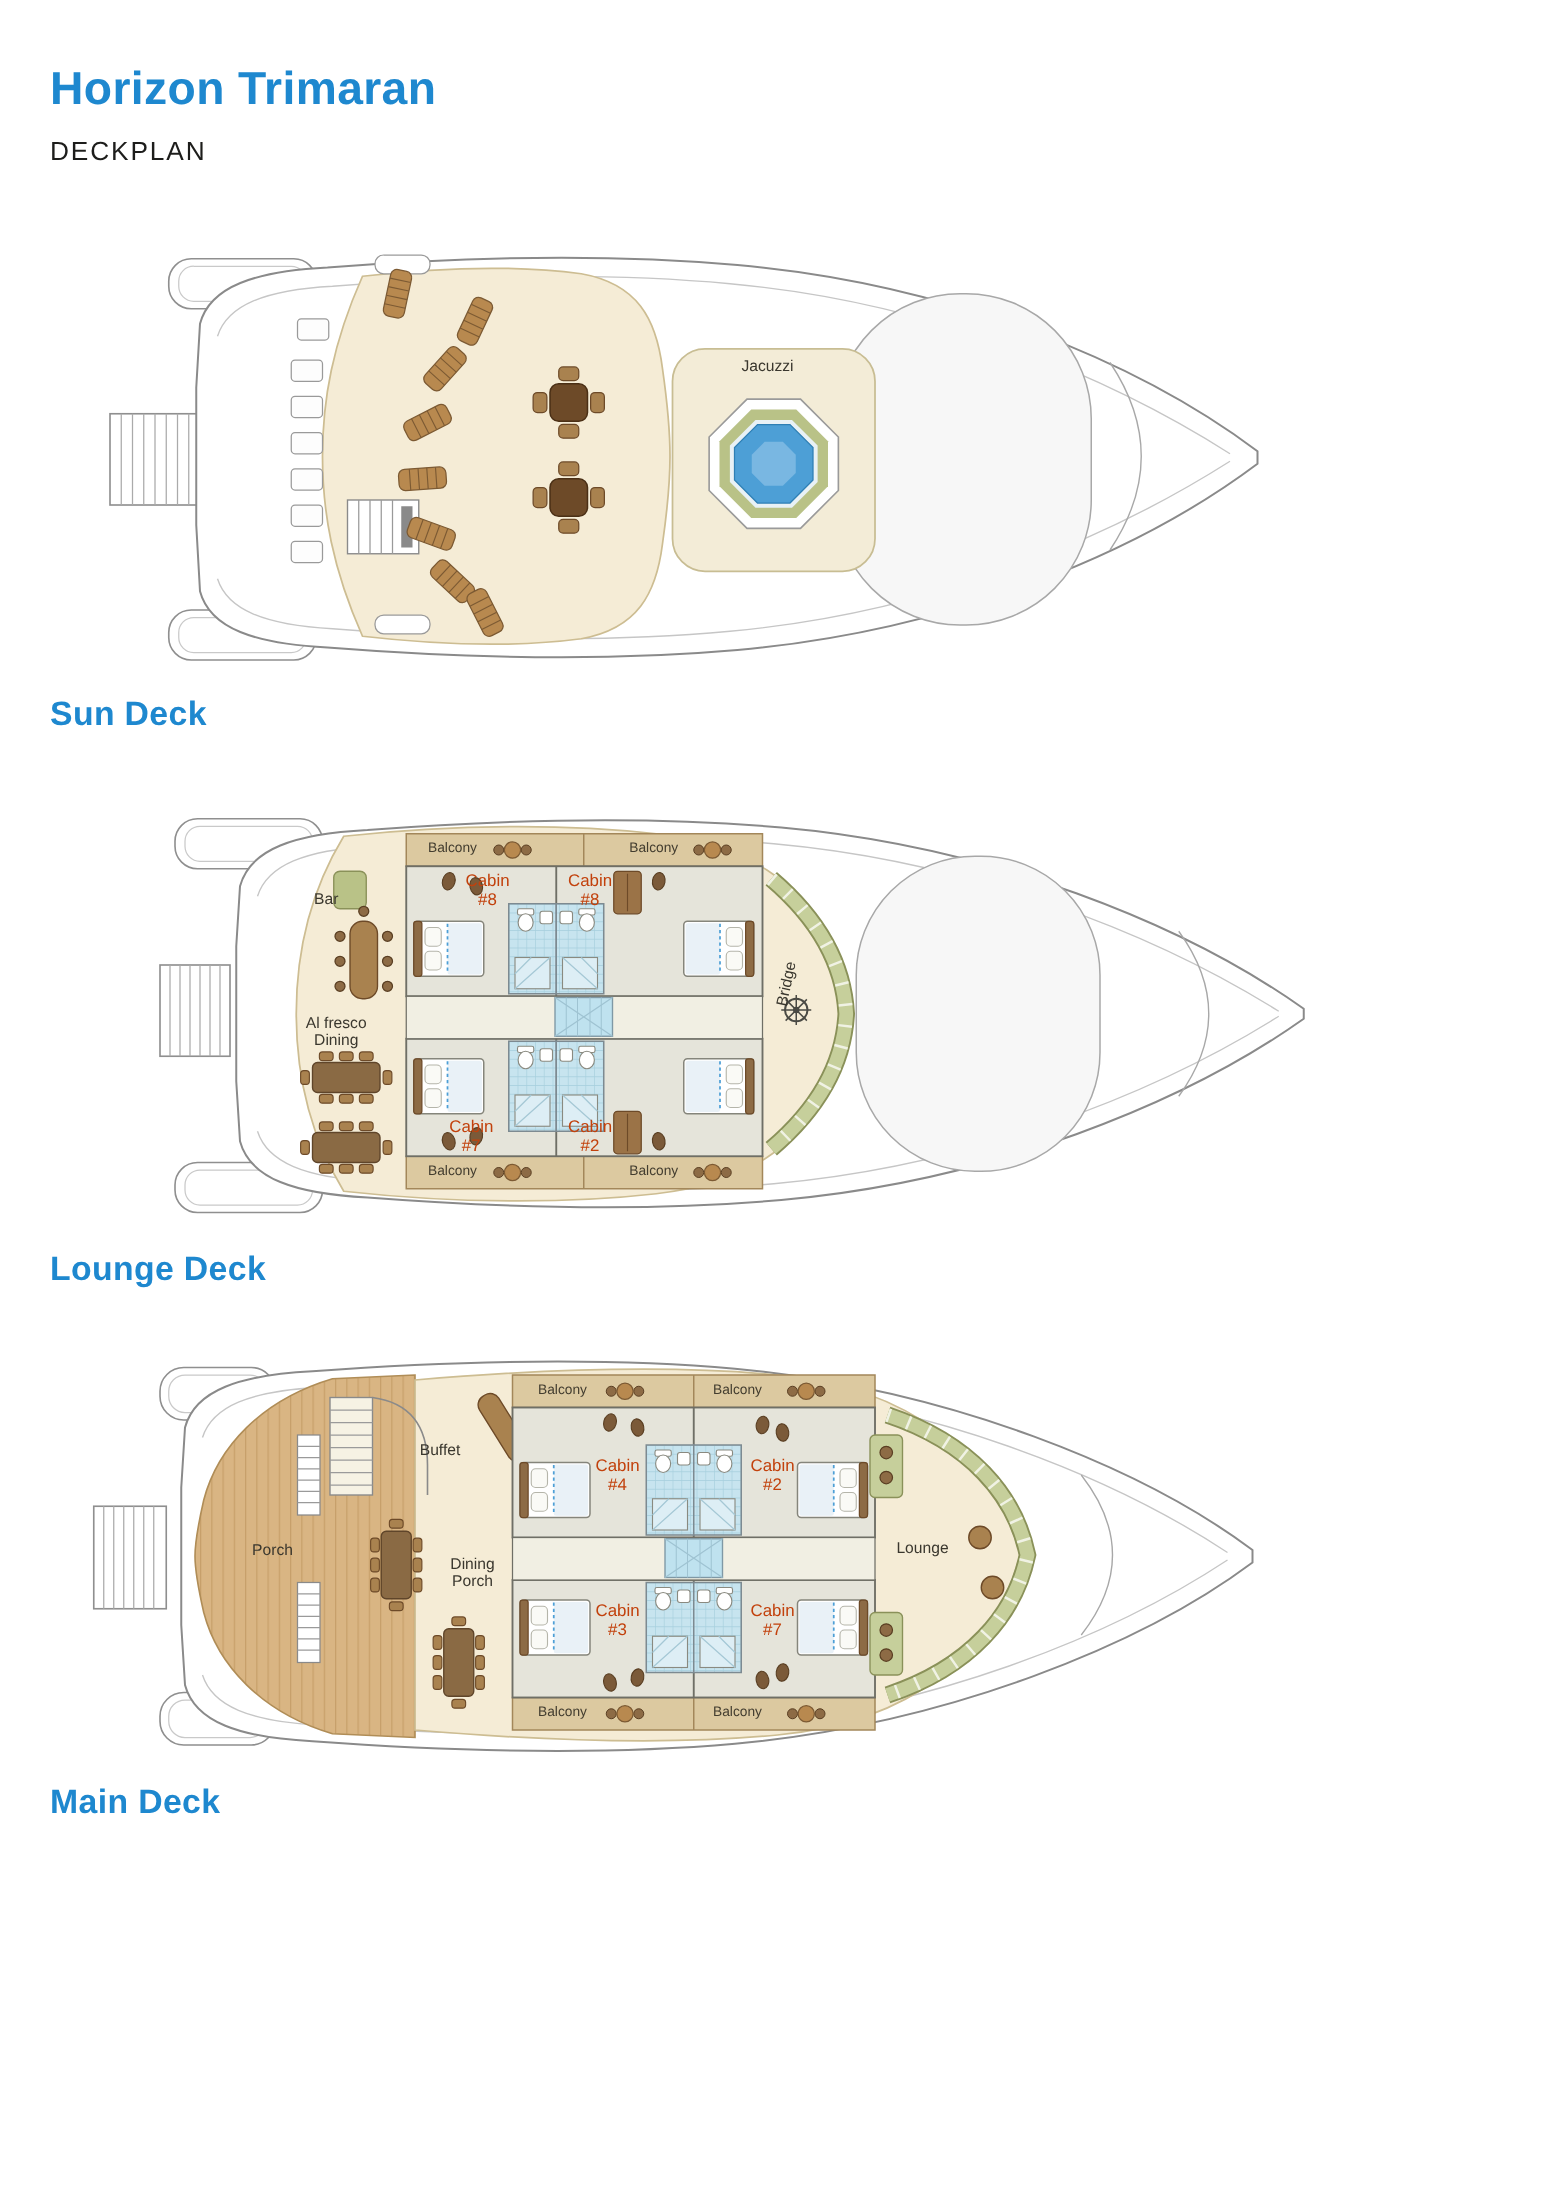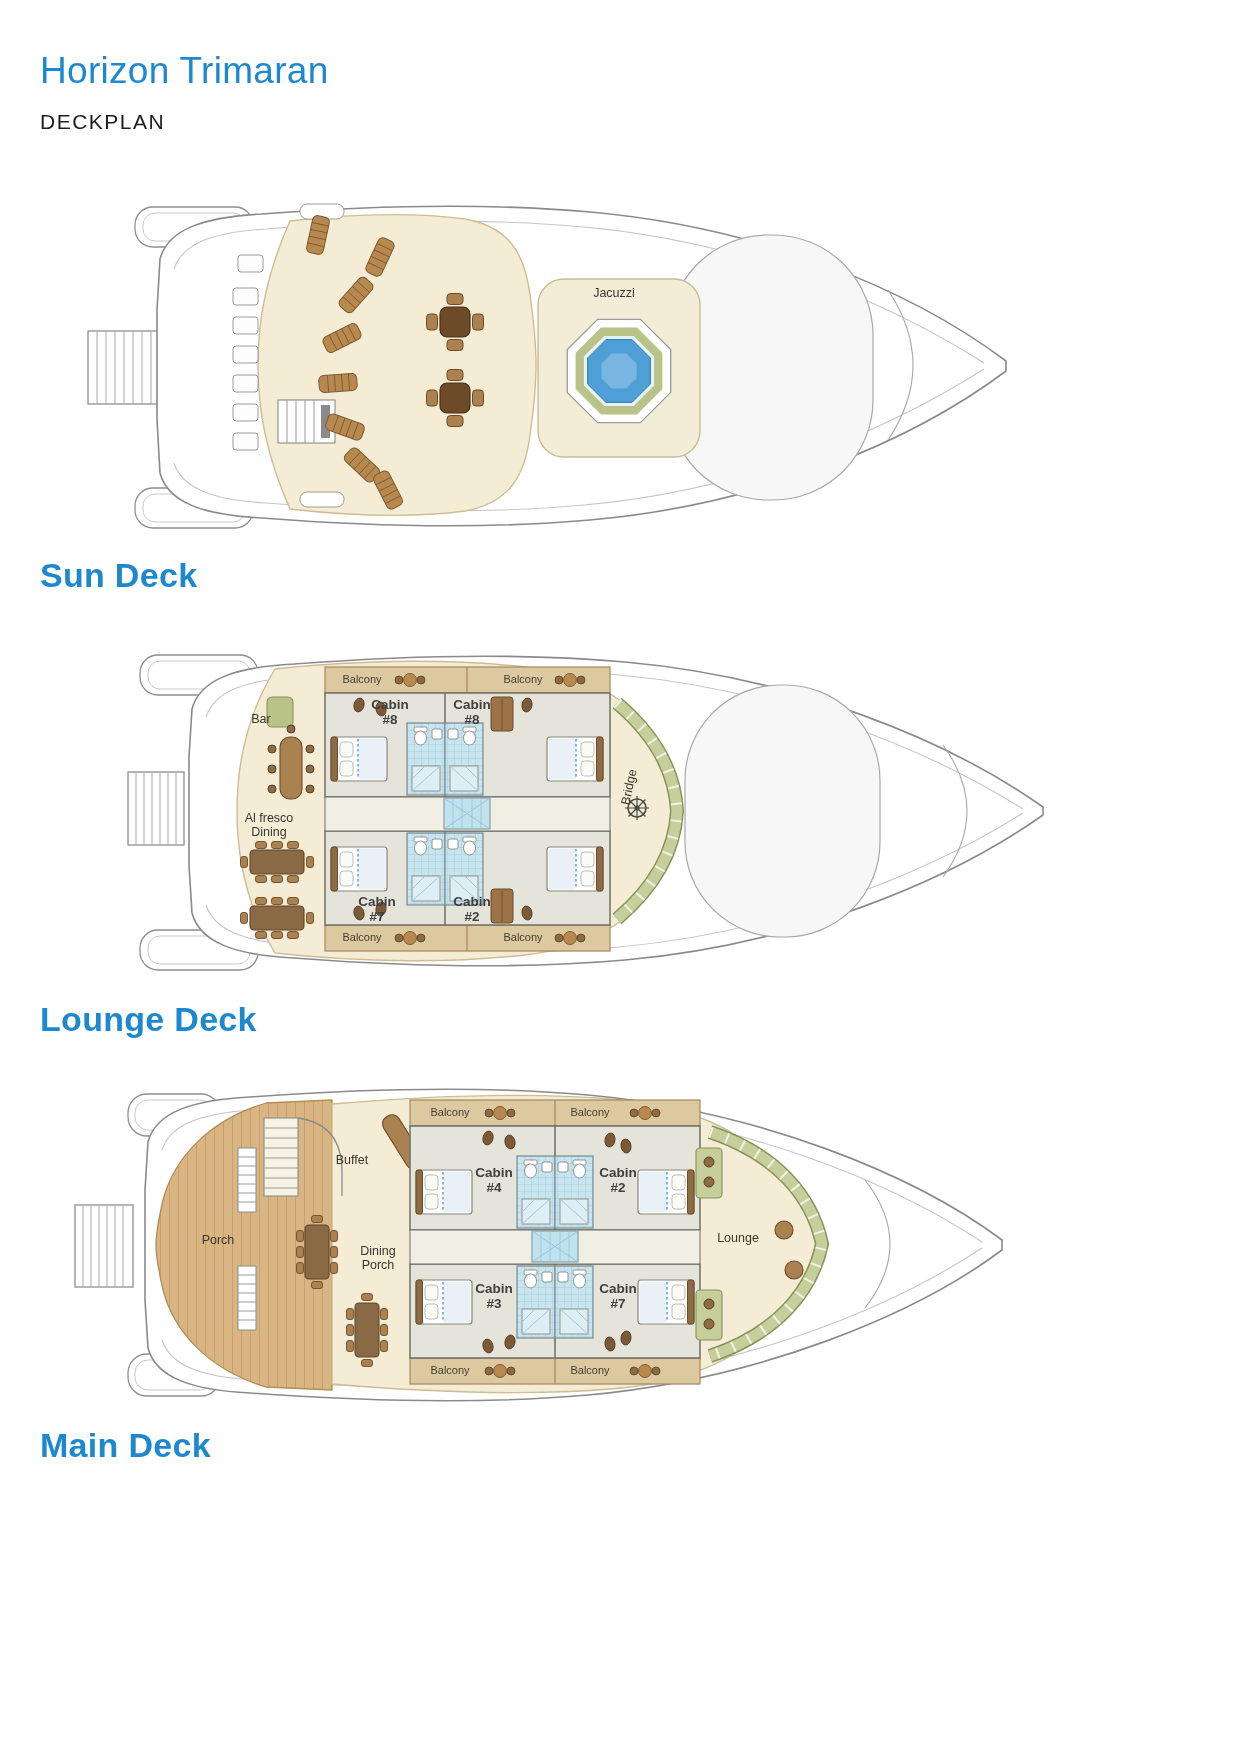--- a/index.html
+++ b/index.html
@@ -1,26 +1,26 @@
 <!DOCTYPE html>
 <html><head>
 <meta charset="utf-8">
 <style>
   *{margin:0;padding:0;box-sizing:border-box}
   html,body{background:#ffffff}
   body{font-family:"Liberation Sans",sans-serif;color:#222}
   .page{position:relative;width:1240px;height:1754px;background:#fff;overflow:hidden}
-  .h-title{position:absolute;left:40px;top:50px;font-size:37px;font-weight:400;color:#1e88cf;letter-spacing:.3px}
+  .h-title{position:absolute;left:40px;top:50px;font-size:37px;font-weight:700;color:#1e88cf;letter-spacing:.3px}
   .h-sub{position:absolute;left:40px;top:110px;font-size:21px;color:#1d1d1b;letter-spacing:1.5px}
-  .deck-title{position:absolute;font-size:34px;font-weight:700;color:#1e88cf;letter-spacing:.3px}
+  .deck-title{position:absolute;font-size:27px;font-weight:700;color:#1e88cf;letter-spacing:.3px}
   .deck{position:absolute}
   .deck svg{position:absolute;left:0;top:0;display:block}
   .lbl{position:absolute;transform:translate(-50%,-50%);font-size:12.5px;color:#3a372e;text-align:center;line-height:1.12;white-space:nowrap}
   .lbl.wrap{white-space:normal}
-  .lbl.cabin{font-weight:700;color:#404040;font-size:13.5px;width:46px;white-space:normal}
+  .lbl.cabin{font-weight:400;color:#c2410c;font-size:13.5px;width:46px;white-space:normal}
   .lbl.balcony{font-size:11px;color:#433d2f}
   .lbl.bridge{transform:translate(-50%,-50%) rotate(-78deg)}
 </style>
 </head>
 <body>
 
 <svg width="0" height="0" style="position:absolute" aria-hidden="true">
 <defs>
 <pattern id="tiles" width="7" height="7" patternUnits="userSpaceOnUse">
   <rect width="7" height="7" fill="#c7e4ef"></rect>

